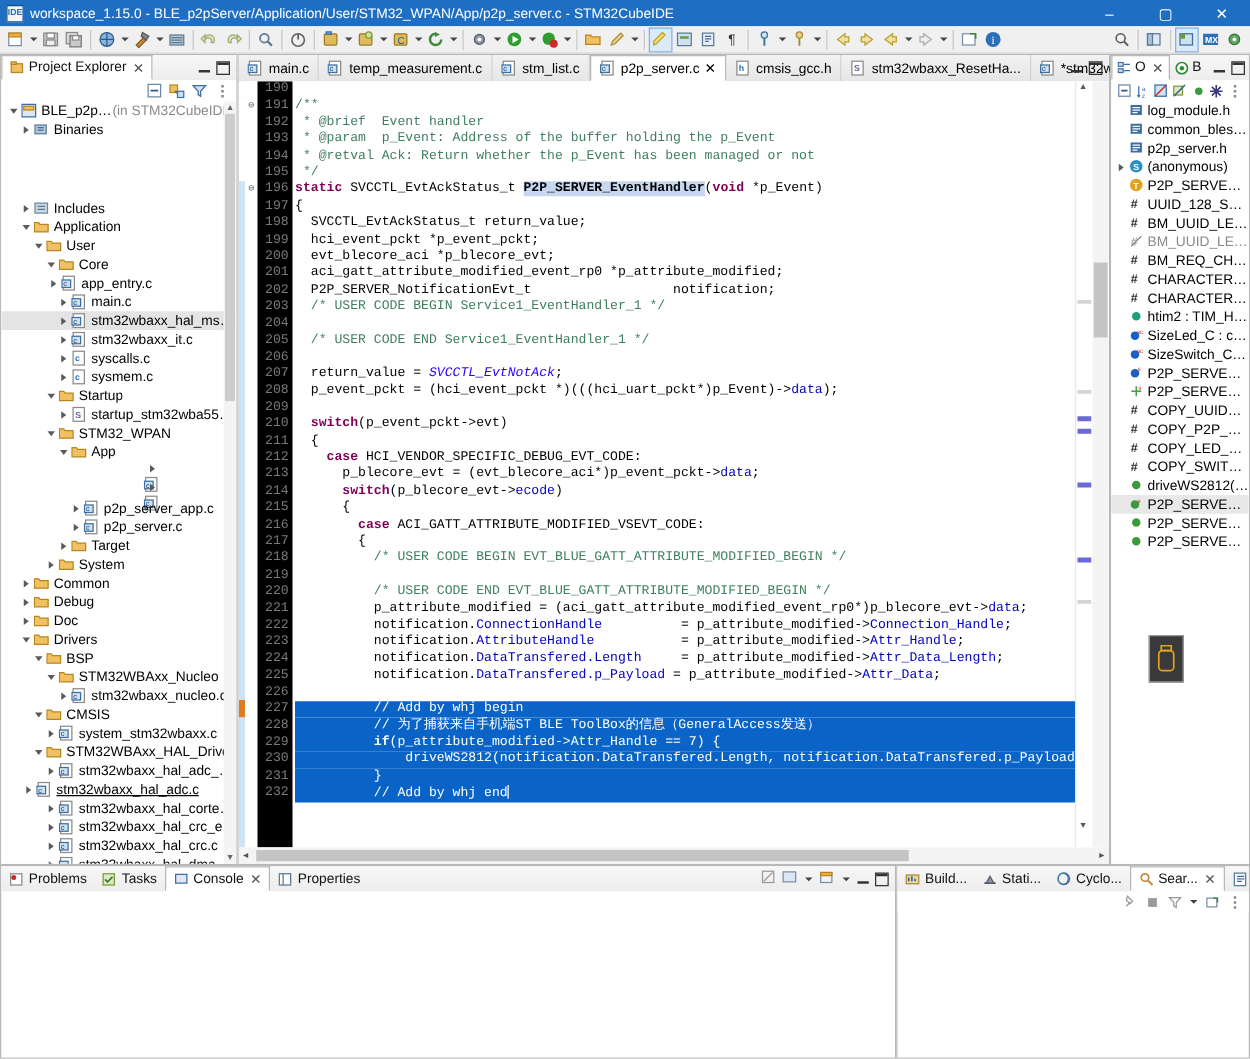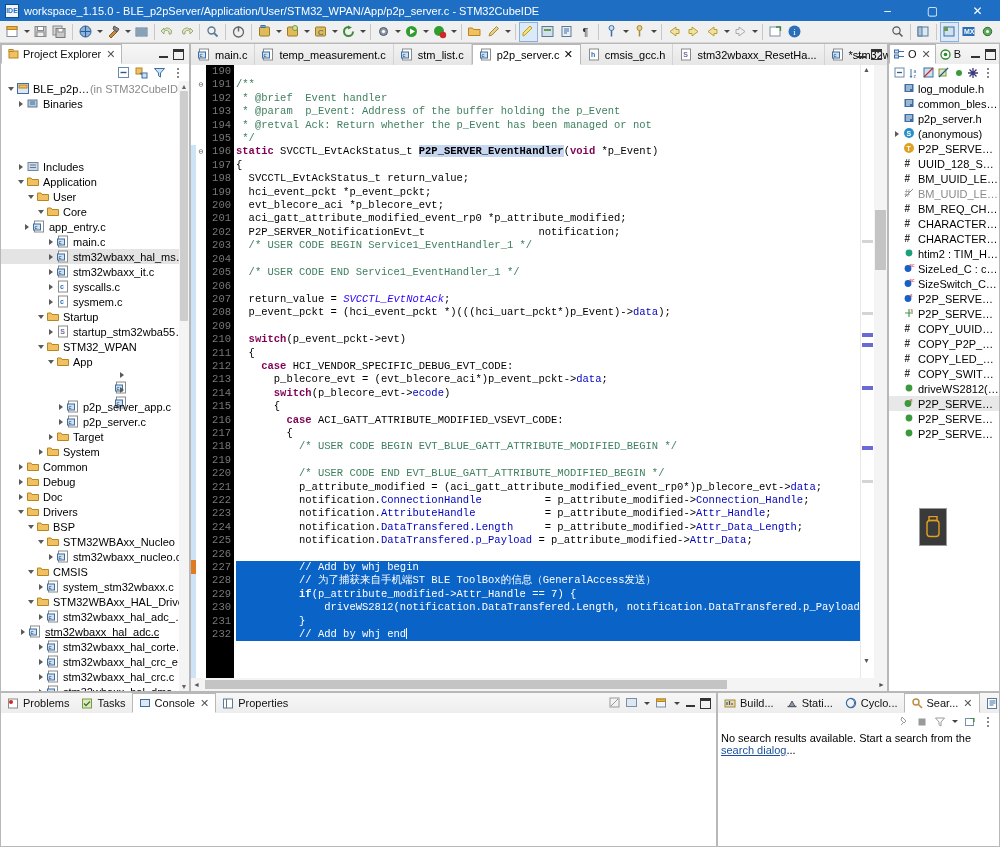--- a/index.html
+++ b/index.html
@@ -500,21 +500,21 @@
               <span class="tw">
                 <span class="chev down"></span>
               </span>
               <span class="ti">
                 <svg width="13" height="13">
                   <path d="M0.5 10.5V3h3.5l1 1.5H11.5v6z" fill="#f0c063" stroke="#b8861f"></path>
                 </svg>
               </span>
               <span class="tlabel">Core</span>
             </div>
-            <div class="trow" style="padding-left: 20px;">
+            <div class="trow" style="padding-left: 36px;">
               <span class="tw">
                 <span class="chev"></span>
               </span>
               <span class="ti">
                 <svg width="13" height="13">
                   <rect x="1.5" y="1" width="9" height="11" fill="#fff" stroke="#8a8a8a"></rect>
                   <rect x="0.5" y="4" width="7" height="6" fill="#cfe0ef" stroke="#3b6ea5"></rect>
                   <text x="1.6" y="9" font-size="6" fill="#1a3a6a">c</text>
                 </svg>
               </span>
@@ -1584,25 +1584,20 @@
               <rect x="1.5" y="2.5" width="8" height="7" fill="#fff" stroke="#7a8fa6"></rect>
               <path d="M6.5 2.5H10V6" fill="none" stroke="#3c8a3c" stroke-width="1.2"></path>
             </svg>
           </span>
         <span class="vtb dots">
             <i></i>
             <i></i>
             <i></i>
           </span>
       </div>
-      <div class="cbody">
-        <div>
-          <span>No search results available. Start a search from the </span><a class="link" href="#">search dialog</a><span>...</span>
-        </div>
-      </div>
     </div>
   </div>
 
 
   <div class="usbovl">
     <svg width="14" height="22">
       <rect x="3" y="0.5" width="8" height="4" fill="none" stroke="#e0a020" stroke-width="1.4"></rect>
       <rect x="1" y="4.5" width="12" height="16" rx="3" fill="none" stroke="#e0a020" stroke-width="1.4"></rect>
     </svg>
   </div>

